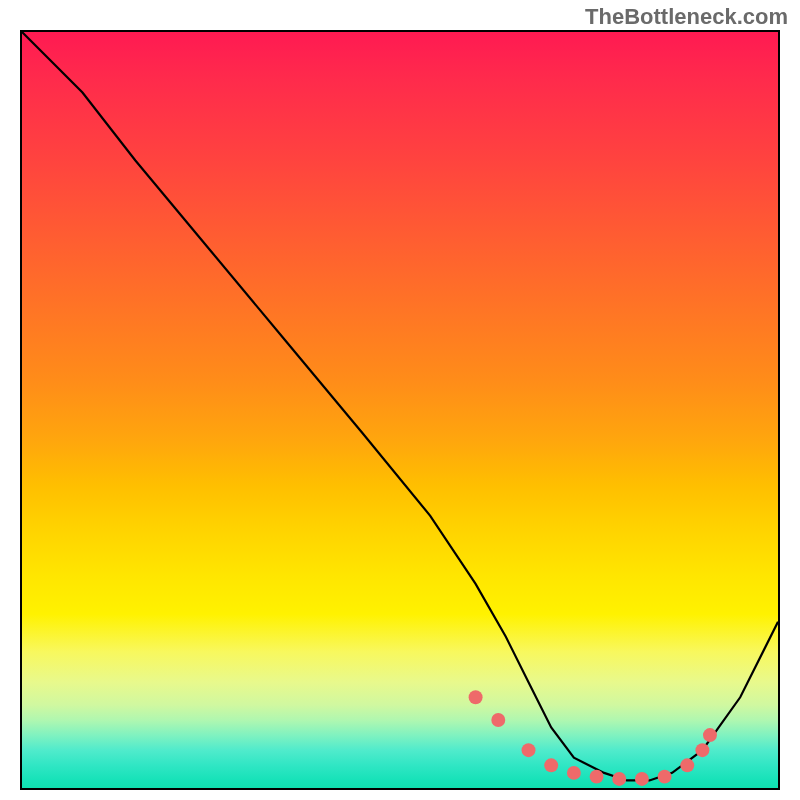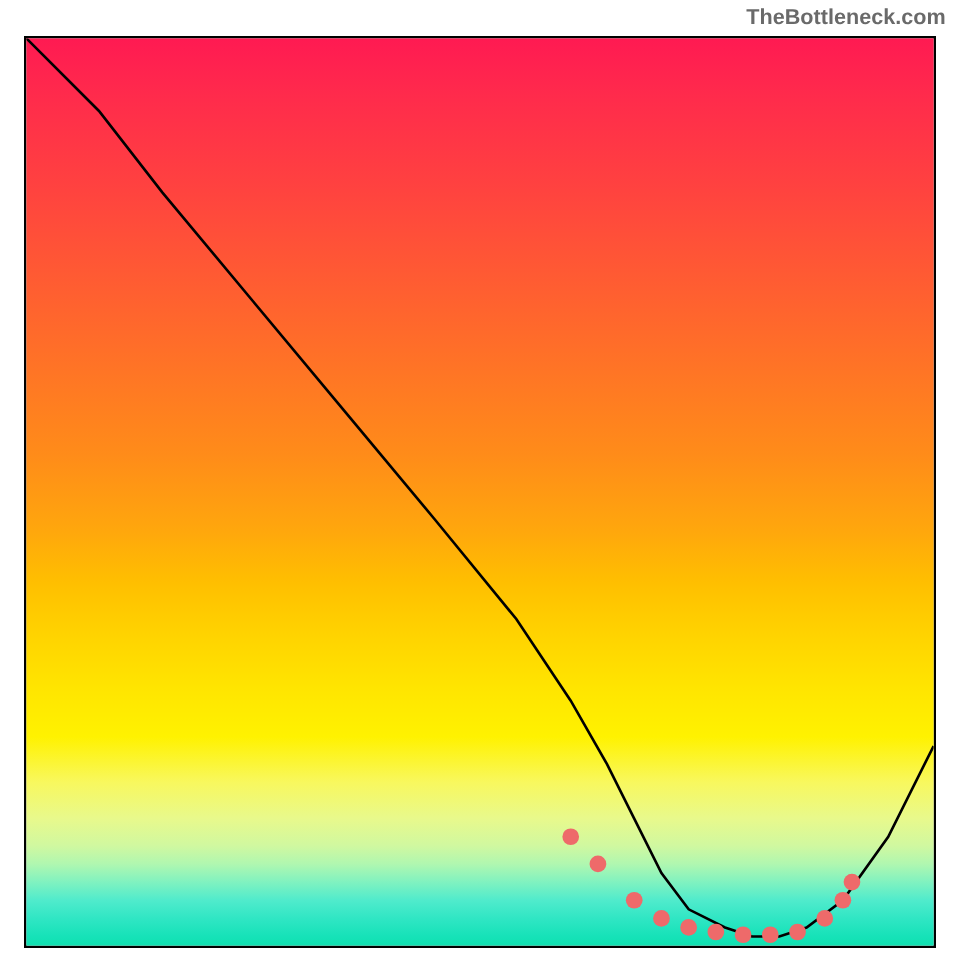--- a/index.html
+++ b/index.html
@@ -7,21 +7,21 @@
     width: 800px;
     height: 800px;
     background: #fff;
     position: relative;
     font-family: Arial, sans-serif;
   }
   .watermark {
     position: absolute;
     top: 4px;
     right: 12px;
-    font-size: 18px;
+    font-size: 22px;
     font-weight: bold;
     color: #6a6a6a;
     z-index: 10;
   }
   .plot-area {
     position: absolute;
     left: 20px;
     top: 30px;
     width: 760px;
     height: 760px;

